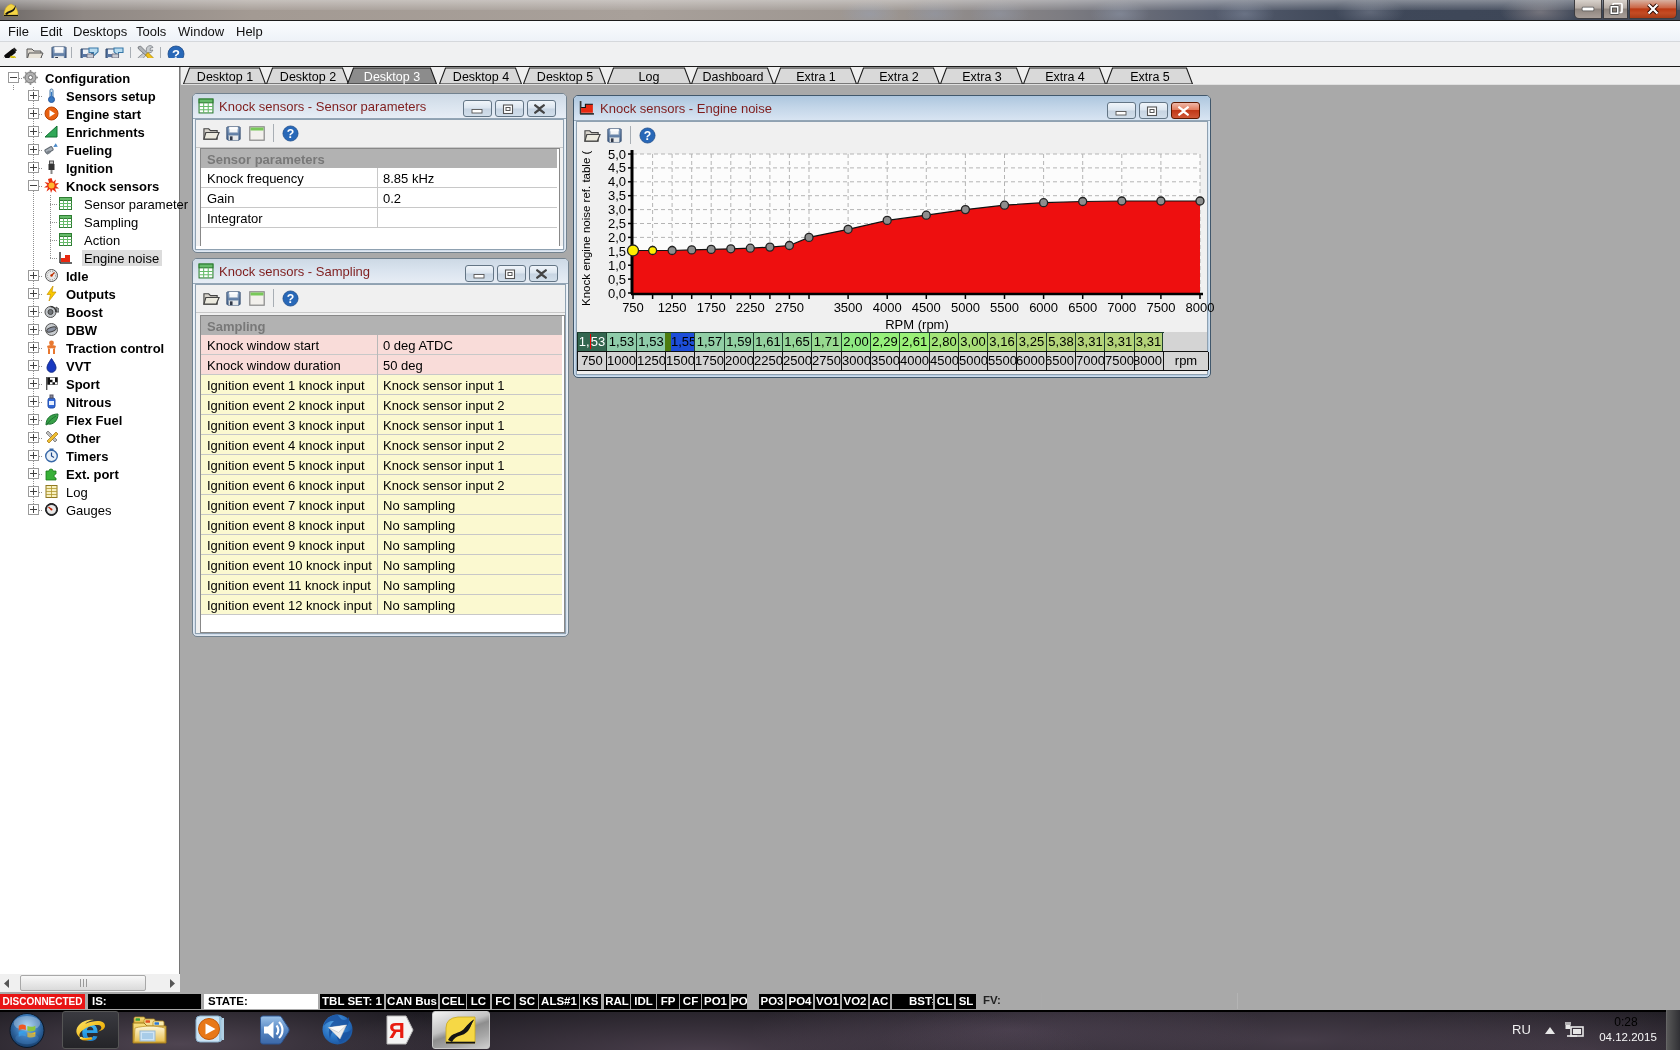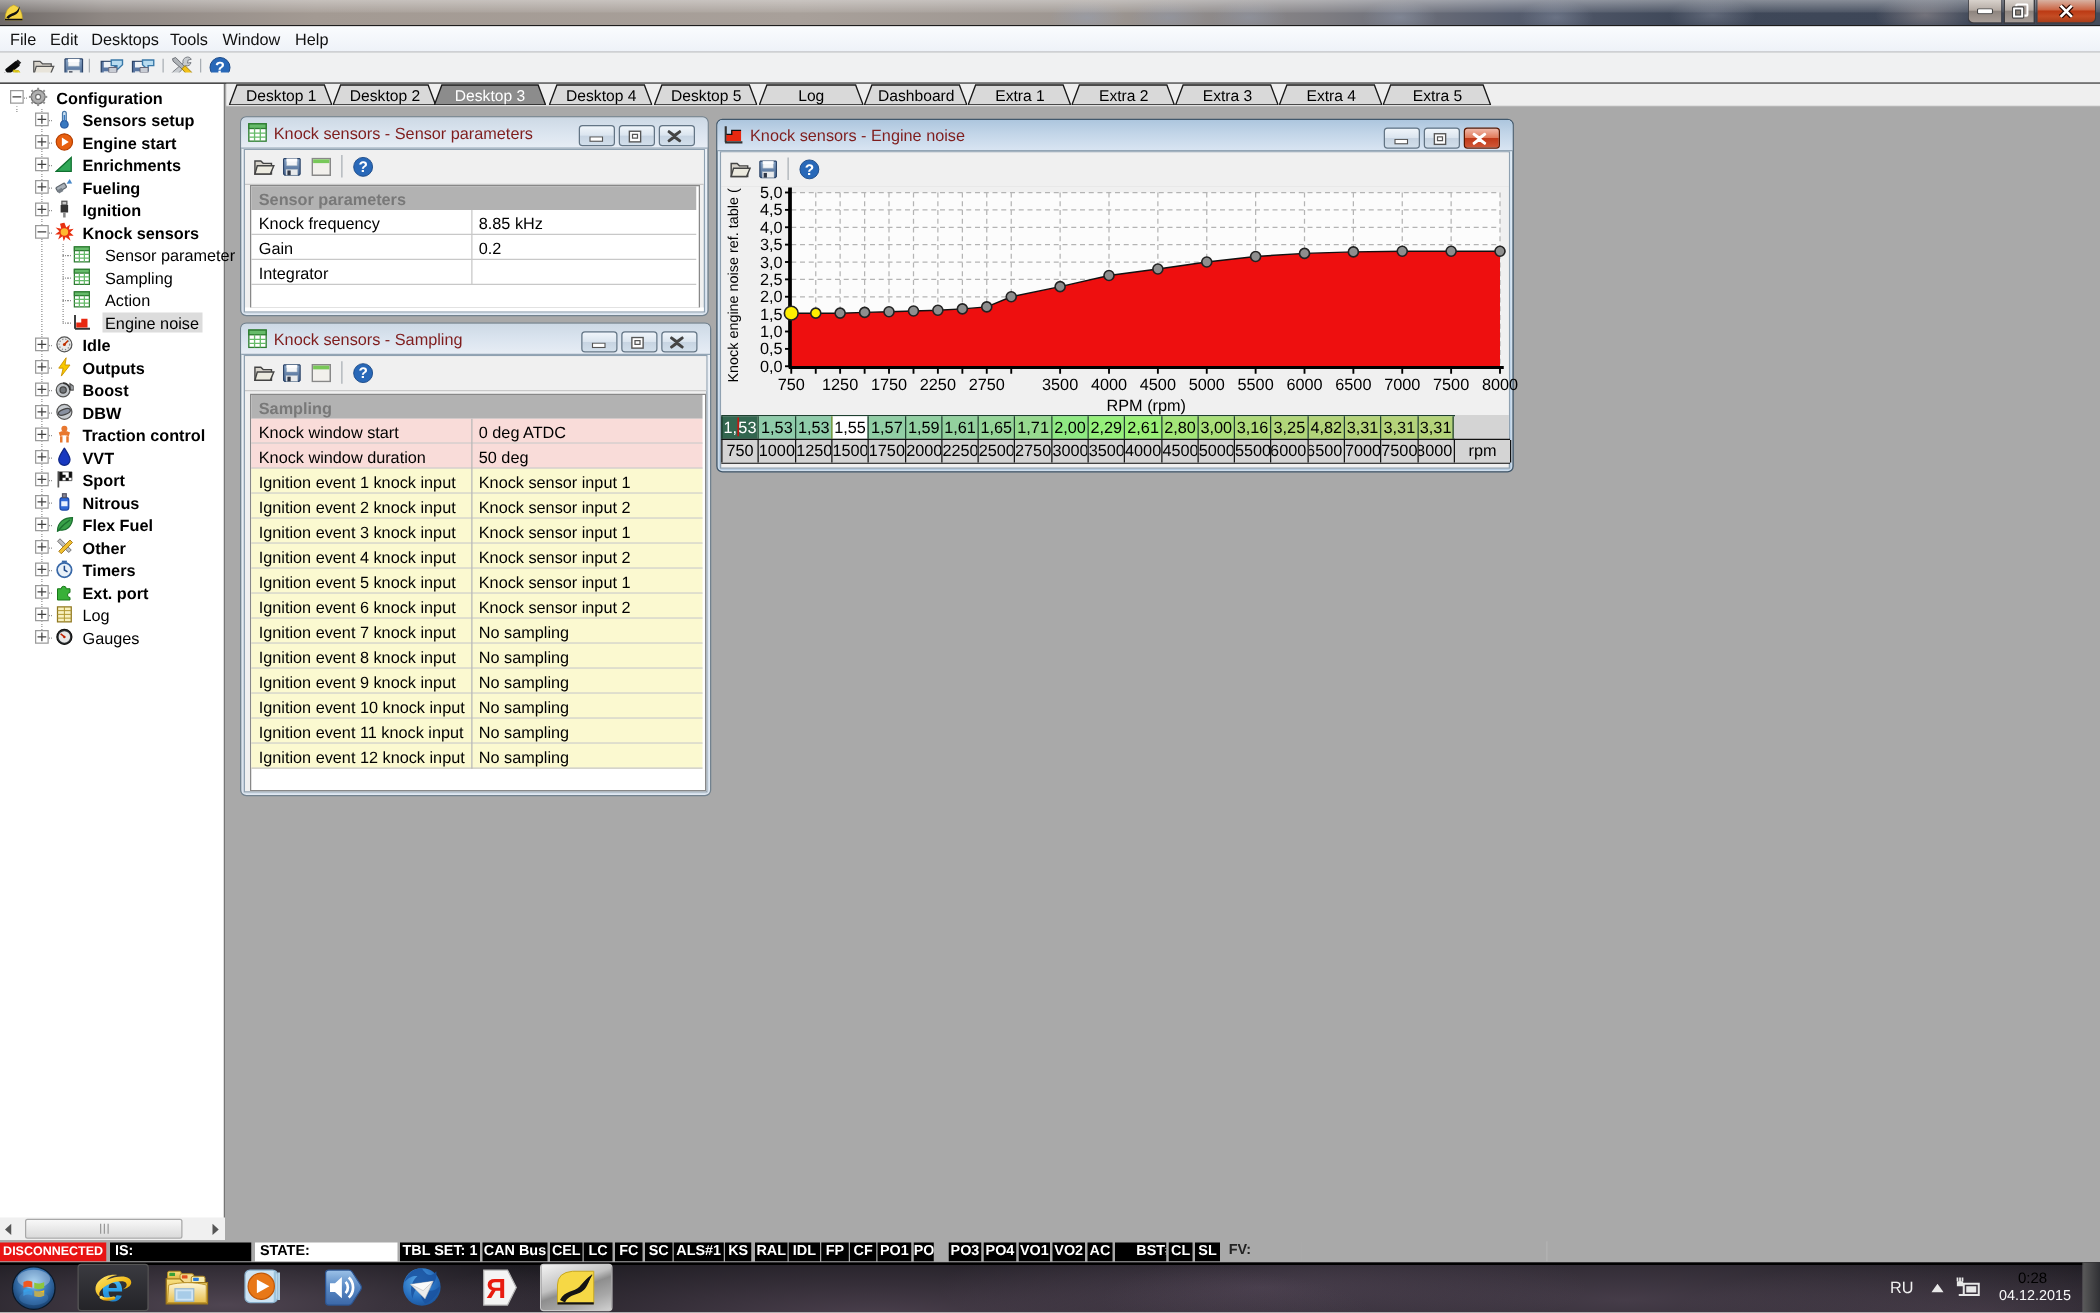--- a/index.html
+++ b/index.html
@@ -771,34 +771,34 @@
       <circle cx="583.9" cy="52.0" r="4" fill="#8e8e8e" stroke="#222" stroke-width="1.3"></circle>
       <circle cx="623.0" cy="52.0" r="4" fill="#8e8e8e" stroke="#222" stroke-width="1.3"></circle>
       <text x="13" y="157" font-size="11.5" fill="#000" transform="rotate(-90 13 157)" text-anchor="start">Knock engine noise ref. table (</text>
     </svg>
 <div class="abs" style="left:577px;top:332px;width:630px;height:39px;background:#d4d4d4;"></div>
 <div class="abs" style="left:577px;top:332px;width:587px;height:1px;background:#1e4030;"></div>
 <div class="abs" style="left:577px;top:351px;width:587px;height:1px;background:#1e4030;"></div>
 <div class="abs" style="left:577px;top:333px;width:29px;height:18px;background:#33664f;border-left:1px solid #143022;box-sizing:border-box;color:#fff;font-size:13px;text-align:center;line-height:18px;">1,<span style="border-left:1px solid #e00;">53</span></div>
 <div class="abs" style="left:606px;top:333px;width:30px;height:18px;background:#8fccaa;border-left:1px solid #204030;box-sizing:border-box;color:#000;font-size:13px;text-align:center;line-height:18px;overflow:hidden;">1,53</div>
 <div class="abs" style="left:636px;top:333px;width:29px;height:18px;background:#8fccaa;border-left:1px solid #204030;box-sizing:border-box;color:#000;font-size:13px;text-align:center;line-height:18px;overflow:hidden;">1,53</div>
-<div class="abs" style="left:665px;top:333px;width:29px;height:18px;background:#ffffff;border-left:1px solid #4d7c0f;box-sizing:border-box;color:#000;font-size:13px;text-align:center;line-height:18px;overflow:hidden;">1,55</div>
+<div class="abs" style="left:665px;top:333px;width:29px;height:18px;background:#1d4ed8;border-left:6px solid #4d7c0f;box-sizing:border-box;color:#000;font-size:13px;text-align:center;line-height:18px;overflow:hidden;">1,55</div>
 <div class="abs" style="left:694px;top:333px;width:30px;height:18px;background:#91cea5;border-left:1px solid #204030;box-sizing:border-box;color:#000;font-size:13px;text-align:center;line-height:18px;overflow:hidden;">1,57</div>
 <div class="abs" style="left:724px;top:333px;width:29px;height:18px;background:#92d0a2;border-left:1px solid #204030;box-sizing:border-box;color:#000;font-size:13px;text-align:center;line-height:18px;overflow:hidden;">1,59</div>
 <div class="abs" style="left:753px;top:333px;width:29px;height:18px;background:#93d19e;border-left:1px solid #204030;box-sizing:border-box;color:#000;font-size:13px;text-align:center;line-height:18px;overflow:hidden;">1,61</div>
 <div class="abs" style="left:782px;top:333px;width:29px;height:18px;background:#95d598;border-left:1px solid #204030;box-sizing:border-box;color:#000;font-size:13px;text-align:center;line-height:18px;overflow:hidden;">1,65</div>
 <div class="abs" style="left:811px;top:333px;width:30px;height:18px;background:#97d98f;border-left:1px solid #204030;box-sizing:border-box;color:#000;font-size:13px;text-align:center;line-height:18px;overflow:hidden;">1,71</div>
 <div class="abs" style="left:841px;top:333px;width:29px;height:18px;background:#8fe983;border-left:1px solid #204030;box-sizing:border-box;color:#000;font-size:13px;text-align:center;line-height:18px;overflow:hidden;">2,00</div>
 <div class="abs" style="left:870px;top:333px;width:29px;height:18px;background:#96f07b;border-left:1px solid #204030;box-sizing:border-box;color:#000;font-size:13px;text-align:center;line-height:18px;overflow:hidden;">2,29</div>
 <div class="abs" style="left:899px;top:333px;width:30px;height:18px;background:#9af077;border-left:1px solid #204030;box-sizing:border-box;color:#000;font-size:13px;text-align:center;line-height:18px;overflow:hidden;">2,61</div>
 <div class="abs" style="left:929px;top:333px;width:29px;height:18px;background:#a3e578;border-left:1px solid #204030;box-sizing:border-box;color:#000;font-size:13px;text-align:center;line-height:18px;overflow:hidden;">2,80</div>
 <div class="abs" style="left:958px;top:333px;width:29px;height:18px;background:#a9df79;border-left:1px solid #204030;box-sizing:border-box;color:#000;font-size:13px;text-align:center;line-height:18px;overflow:hidden;">3,00</div>
 <div class="abs" style="left:987px;top:333px;width:29px;height:18px;background:#aed97a;border-left:1px solid #204030;box-sizing:border-box;color:#000;font-size:13px;text-align:center;line-height:18px;overflow:hidden;">3,16</div>
 <div class="abs" style="left:1016px;top:333px;width:30px;height:18px;background:#b1d67a;border-left:1px solid #204030;box-sizing:border-box;color:#000;font-size:13px;text-align:center;line-height:18px;overflow:hidden;">3,25</div>
-<div class="abs" style="left:1046px;top:333px;width:29px;height:18px;background:#b3d47a;border-left:1px solid #204030;box-sizing:border-box;color:#000;font-size:13px;text-align:center;line-height:18px;overflow:hidden;">4,82</div>
+<div class="abs" style="left:1046px;top:333px;width:29px;height:18px;background:#b3d47a;border-left:1px solid #204030;box-sizing:border-box;color:#000;font-size:13px;text-align:center;line-height:18px;overflow:hidden;">5,38</div>
 <div class="abs" style="left:1075px;top:333px;width:29px;height:18px;background:#b4d37a;border-left:1px solid #204030;box-sizing:border-box;color:#000;font-size:13px;text-align:center;line-height:18px;overflow:hidden;">3,31</div>
 <div class="abs" style="left:1104px;top:333px;width:30px;height:18px;background:#b4d37a;border-left:1px solid #204030;box-sizing:border-box;color:#000;font-size:13px;text-align:center;line-height:18px;overflow:hidden;">3,31</div>
 <div class="abs" style="left:1134px;top:333px;width:29px;height:18px;background:#b4d37a;border-left:1px solid #204030;border-right:1px solid #204030;box-sizing:border-box;color:#000;font-size:13px;text-align:center;line-height:18px;overflow:hidden;">3,31</div>
 <div class="abs" style="left:577px;top:351px;width:631px;height:1px;background:#111;"></div>
 <div class="abs" style="left:577px;top:370px;width:631px;height:1px;background:#111;"></div>
 <div class="abs" style="left:577px;top:352px;width:29px;height:18px;background:#d4d4d4;border-left:1px solid #111;box-sizing:border-box;color:#000;font-size:13px;text-align:center;line-height:18px;overflow:hidden;">750</div>
 <div class="abs" style="left:606px;top:352px;width:30px;height:18px;background:#d4d4d4;border-left:1px solid #111;box-sizing:border-box;color:#000;font-size:13px;text-align:center;line-height:18px;overflow:hidden;">1000</div>
 <div class="abs" style="left:636px;top:352px;width:29px;height:18px;background:#d4d4d4;border-left:1px solid #111;box-sizing:border-box;color:#000;font-size:13px;text-align:center;line-height:18px;overflow:hidden;">1250</div>
 <div class="abs" style="left:665px;top:352px;width:29px;height:18px;background:#d4d4d4;border-left:1px solid #111;box-sizing:border-box;color:#000;font-size:13px;text-align:center;line-height:18px;overflow:hidden;">1500</div>
 <div class="abs" style="left:694px;top:352px;width:30px;height:18px;background:#d4d4d4;border-left:1px solid #111;box-sizing:border-box;color:#000;font-size:13px;text-align:center;line-height:18px;overflow:hidden;">1750</div>

